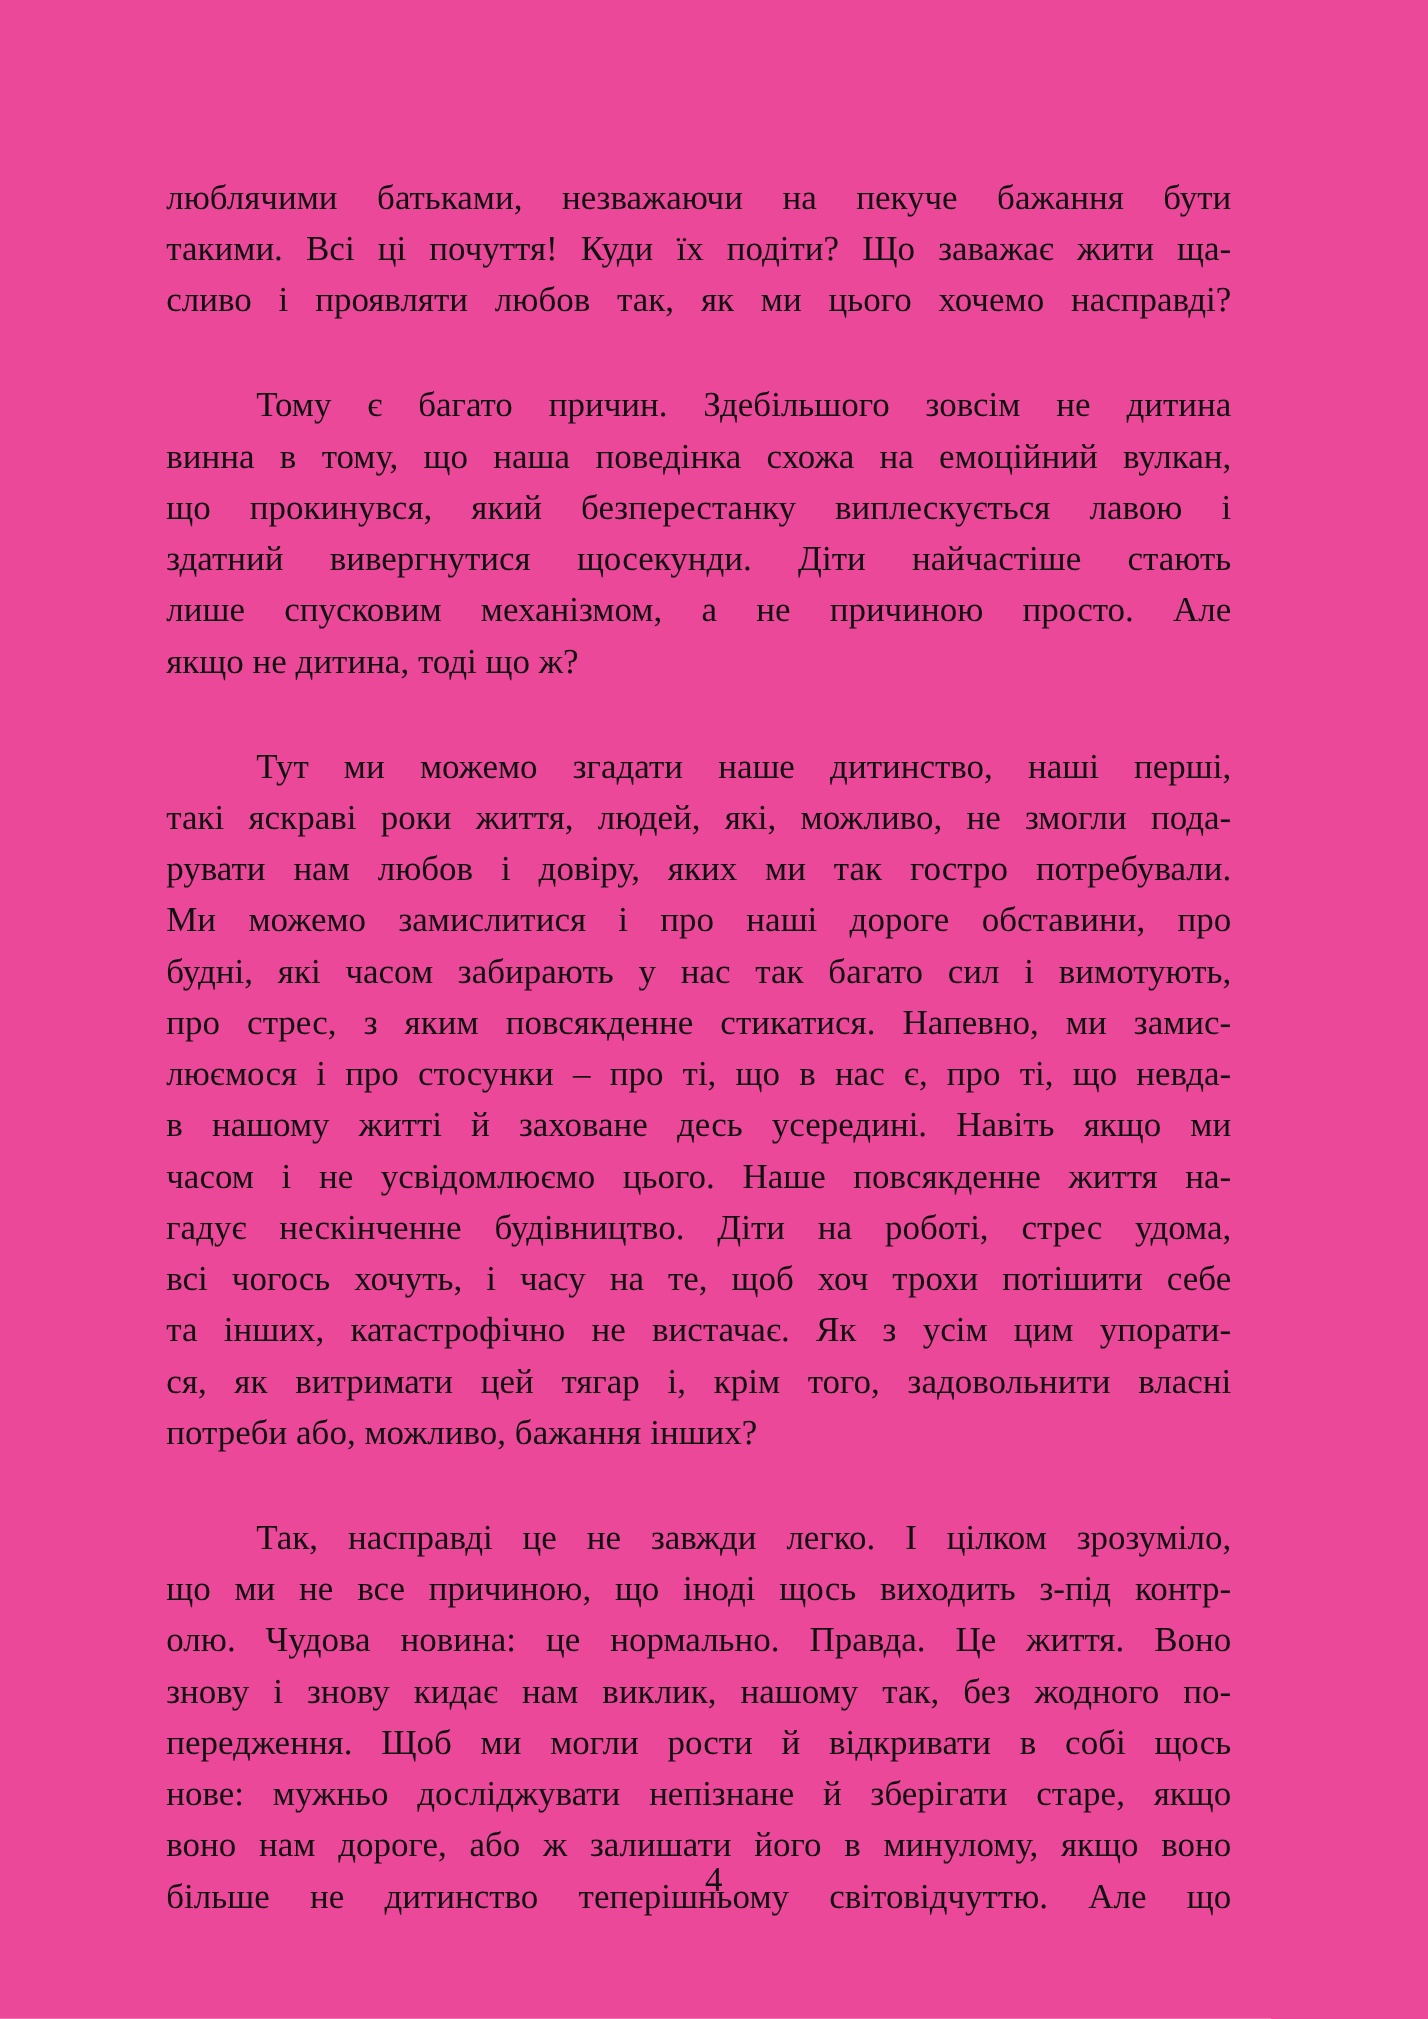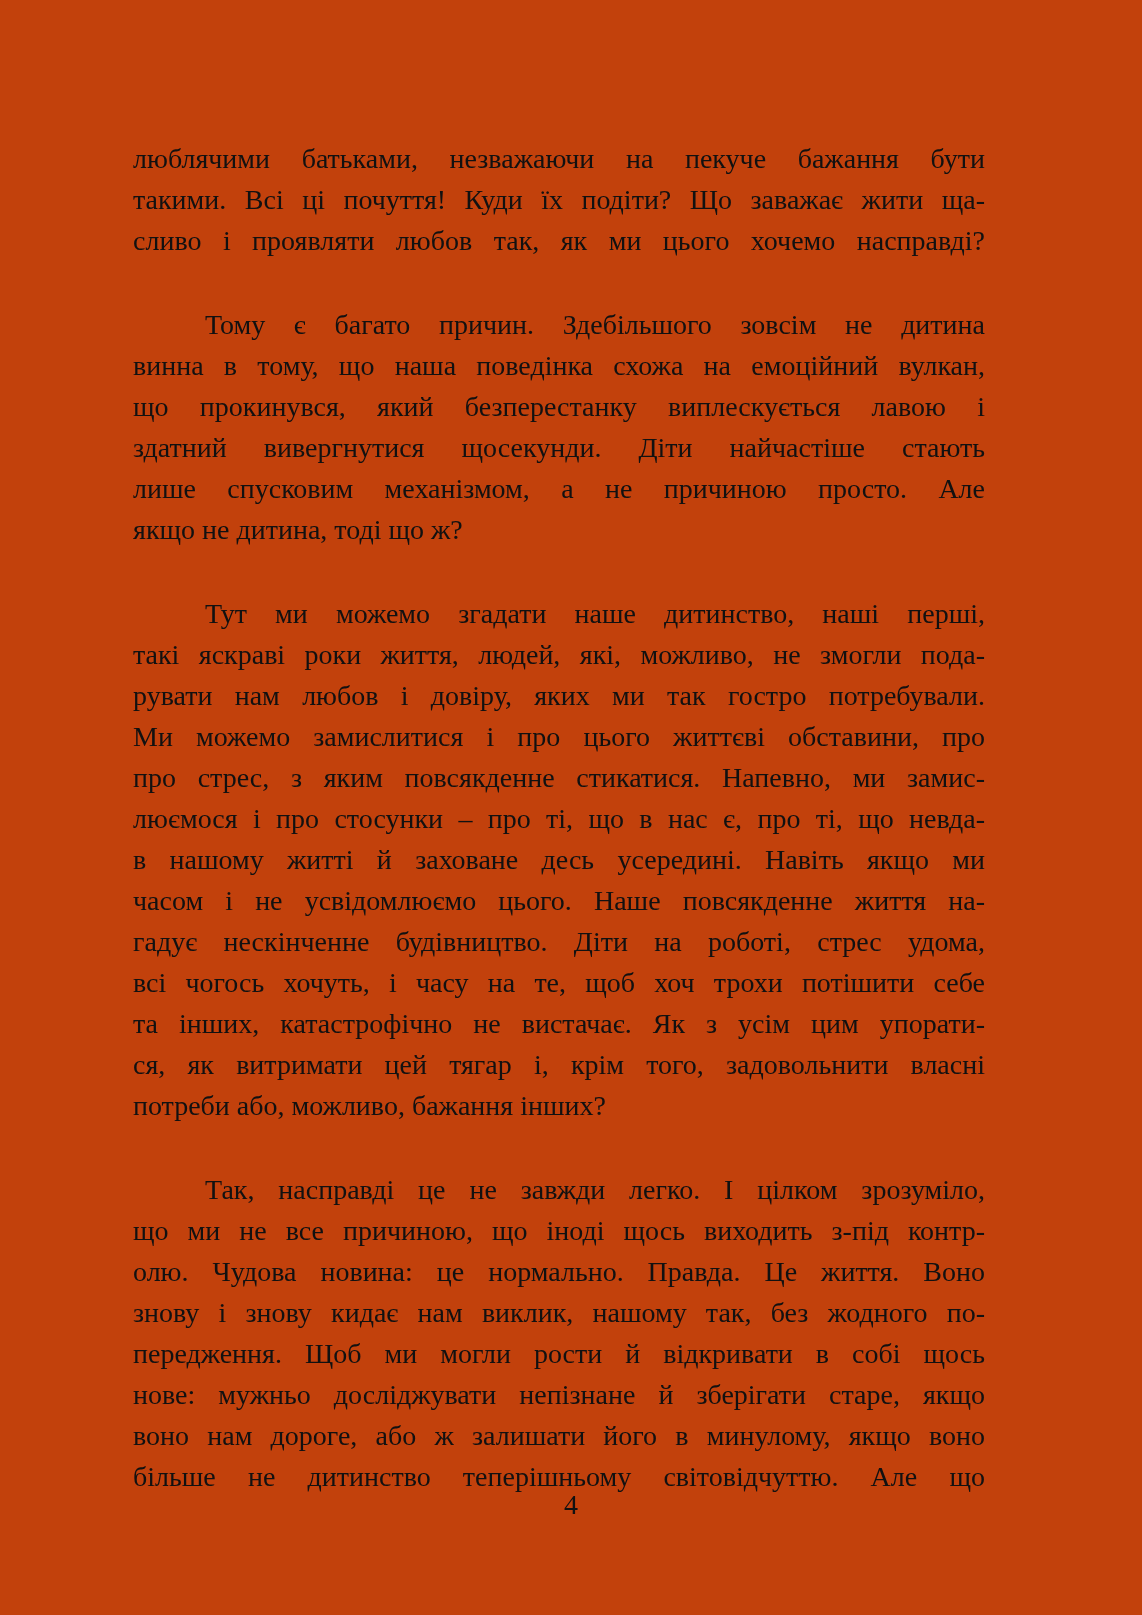--- a/index.html
+++ b/index.html
@@ -13,21 +13,21 @@
     position: relative;
     font-family: "Liberation Serif", "DejaVu Serif", serif;
     color: #111111;
     overflow: hidden;
   }
   .page {
     position: absolute;
     top: 0; left: 0;
     width: 1142px;
     height: 1615px;
-    background: #c2410c;
+    background: #ec4899;
   }
   .text-block {
     position: absolute;
     top: 138px;
     left: 133px;
     width: 852px;
     font-size: 28px;
     line-height: 41px;
   }
   .paragraph {
@@ -75,21 +75,22 @@
         <div class="line">винна в тому, що наша поведінка схожа на емоційний вулкан,</div>
         <div class="line">що прокинувся, який безперестанку виплескується лавою і</div>
         <div class="line">здатний вивергнутися щосекунди. Діти найчастіше стають</div>
         <div class="line">лише спусковим механізмом, а не причиною просто. Але</div>
         <div class="line short">якщо не дитина, тоді що ж?</div>
       </div>
       <div class="paragraph">
         <div class="line indent">Тут ми можемо згадати наше дитинство, наші перші,</div>
         <div class="line">такі яскраві роки життя, людей, які, можливо, не змогли пода-</div>
         <div class="line">рувати нам любов і довіру, яких ми так гостро потребували.</div>
-        <div class="line">Ми можемо замислитися і про цього життєві обставини, про</div>
+        <div class="line">Ми можемо замислитися і про наші дороге обставини, про</div>
+        <div class="line">будні, які часом забирають у нас так багато сил і вимотують,</div>
         <div class="line">про стрес, з яким повсякденне стикатися. Напевно, ми замис-</div>
         <div class="line">люємося і про стосунки – про ті, що в нас є, про ті, що невда-</div>
         <div class="line">в нашому житті й заховане десь усередині. Навіть якщо ми</div>
         <div class="line">часом і не усвідомлюємо цього. Наше повсякденне життя на-</div>
         <div class="line">гадує нескінченне будівництво. Діти на роботі, стрес удома,</div>
         <div class="line">всі чогось хочуть, і часу на те, щоб хоч трохи потішити себе</div>
         <div class="line">та інших, катастрофічно не вистачає. Як з усім цим упорати-</div>
         <div class="line">ся, як витримати цей тягар і, крім того, задовольнити власні</div>
         <div class="line short">потреби або, можливо, бажання інших?</div>
       </div>

